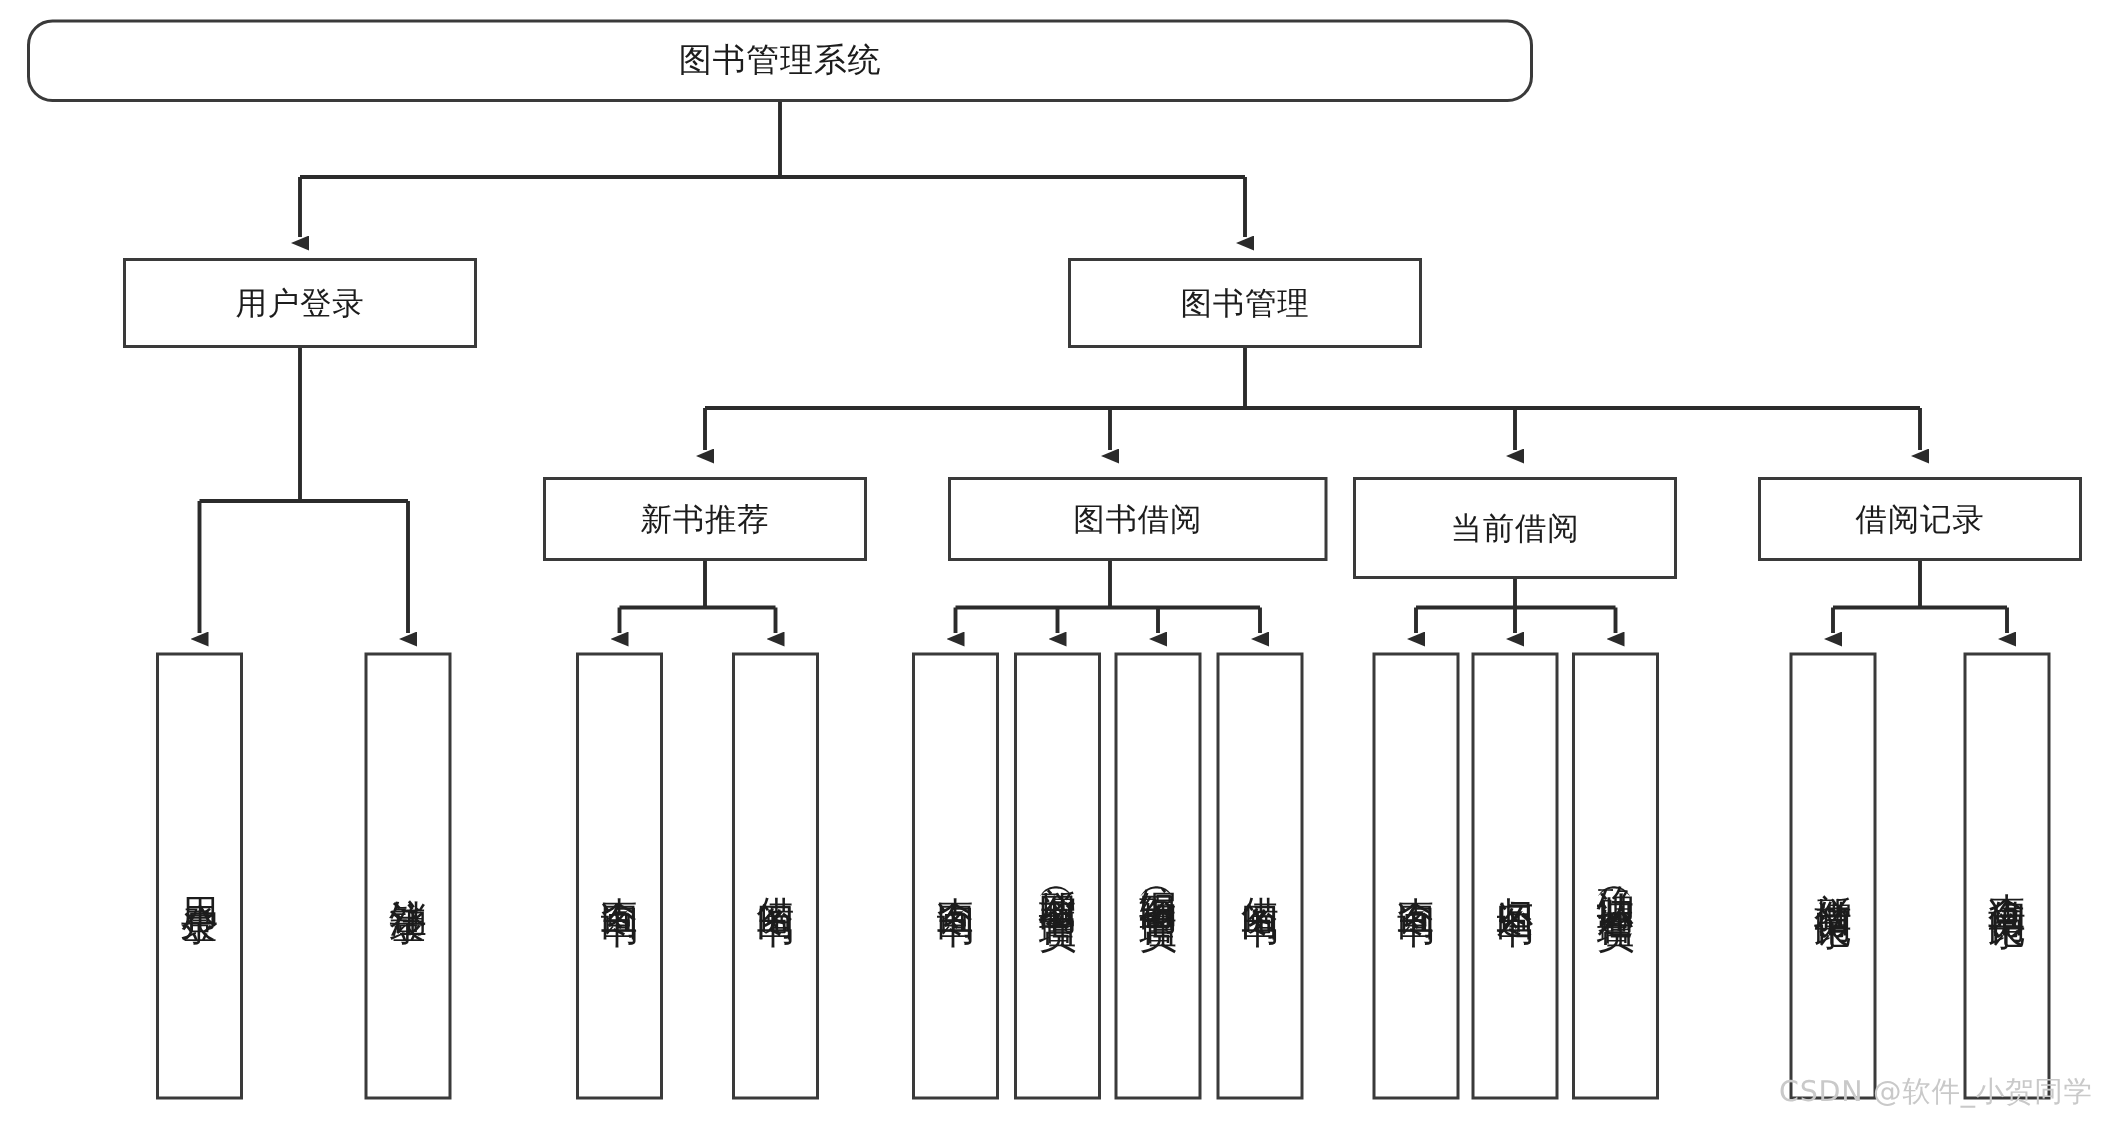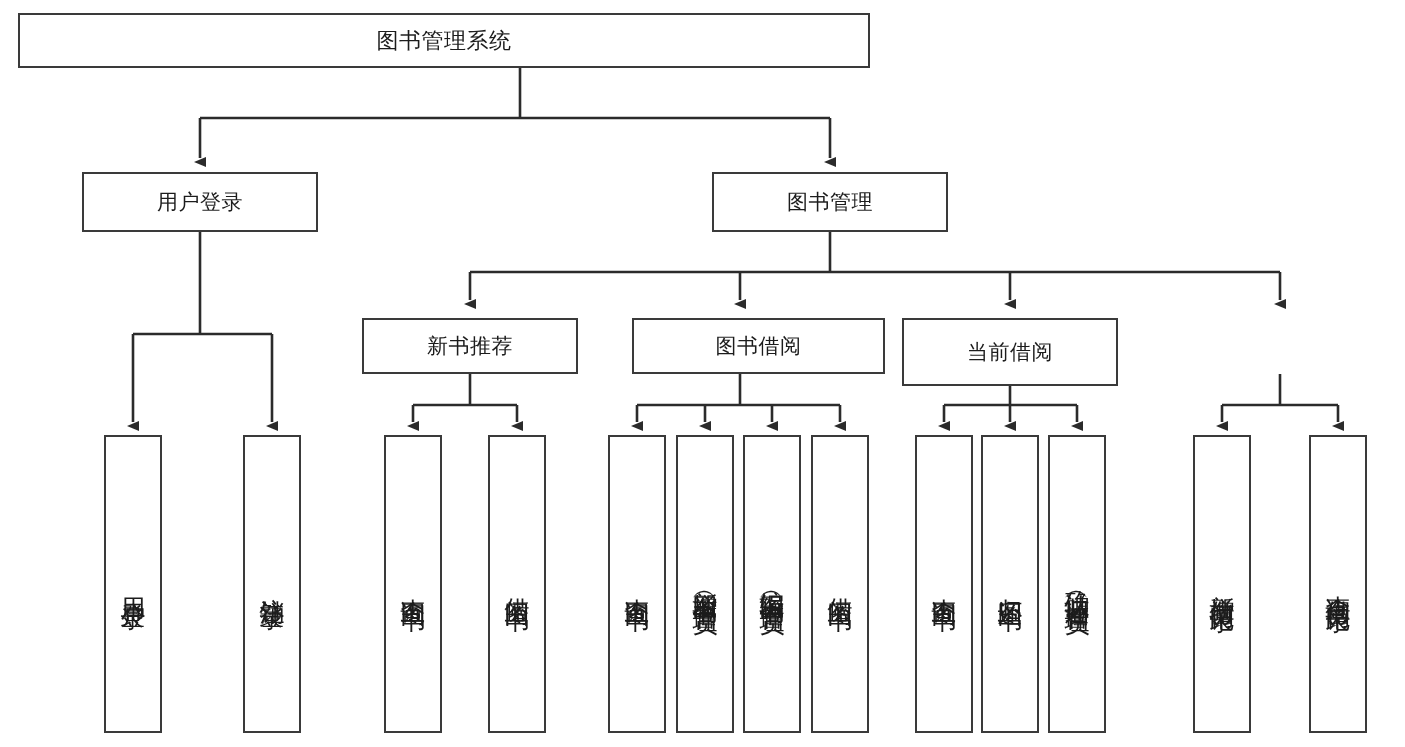--- a/index.html
+++ b/index.html
@@ -126,21 +126,21 @@
       <path d="M1010,405 L1010,422" marker-end="url(#arrow)"></path>
       <path d="M1077,405 L1077,422" marker-end="url(#arrow)"></path>
 
       <path d="M1280,374 L1280,405"></path>
       <path d="M1222,405 L1338,405"></path>
       <path d="M1222,405 L1222,422" marker-end="url(#arrow)"></path>
       <path d="M1338,405 L1338,422" marker-end="url(#arrow)"></path>
     </g>
   </svg>
 
-  <div class="node horiz root" style="left:18px; top:13px; width:852px; height:55px;">
+  <div class="node horiz root" style="left:18px; top:13px; width:1004px; height:55px;border-radius:17px;">
     <span class="node-label">图书管理系统</span>
   </div>
 
   <div class="node horiz" style="left:82px; top:172px; width:236px; height:60px;">
     <span class="node-label">用户登录</span>
   </div>
 
   <div class="node horiz" style="left:712px; top:172px; width:236px; height:60px;">
     <span class="node-label">图书管理</span>
   </div>
@@ -150,20 +150,23 @@
   </div>
 
   <div class="node horiz" style="left:632px; top:318px; width:253px; height:56px;">
     <span class="node-label">图书借阅</span>
   </div>
 
   <div class="node horiz" style="left:902px; top:318px; width:216px; height:68px;">
     <span class="node-label">当前借阅</span>
   </div>
 
+  <div class="node horiz" style="left:1172px; top:318px; width:216px; height:56px;">
+    <span class="node-label">借阅记录</span>
+  </div>
 
   <div class="node vert" style="left:104px; top:435px; width:58px; height:298px;">
     <span class="node-label">用户登录</span>
   </div>
 
   <div class="node vert" style="left:243px; top:435px; width:58px; height:298px;">
     <span class="node-label">注销登录</span>
   </div>
 
   <div class="node vert" style="left:384px; top:435px; width:58px; height:298px;">
@@ -203,14 +206,15 @@
   </div>
 
   <div class="node vert" style="left:1193px; top:435px; width:58px; height:298px;">
     <span class="node-label">新增借阅记录</span>
   </div>
 
   <div class="node vert" style="left:1309px; top:435px; width:58px; height:298px;">
     <span class="node-label">查询借阅记录</span>
   </div>
 
+  <div class="watermark" style="left:1186px; top:715px;">CSDN @软件_小贺同学</div>
 
 </div>
 
 </body></html>

